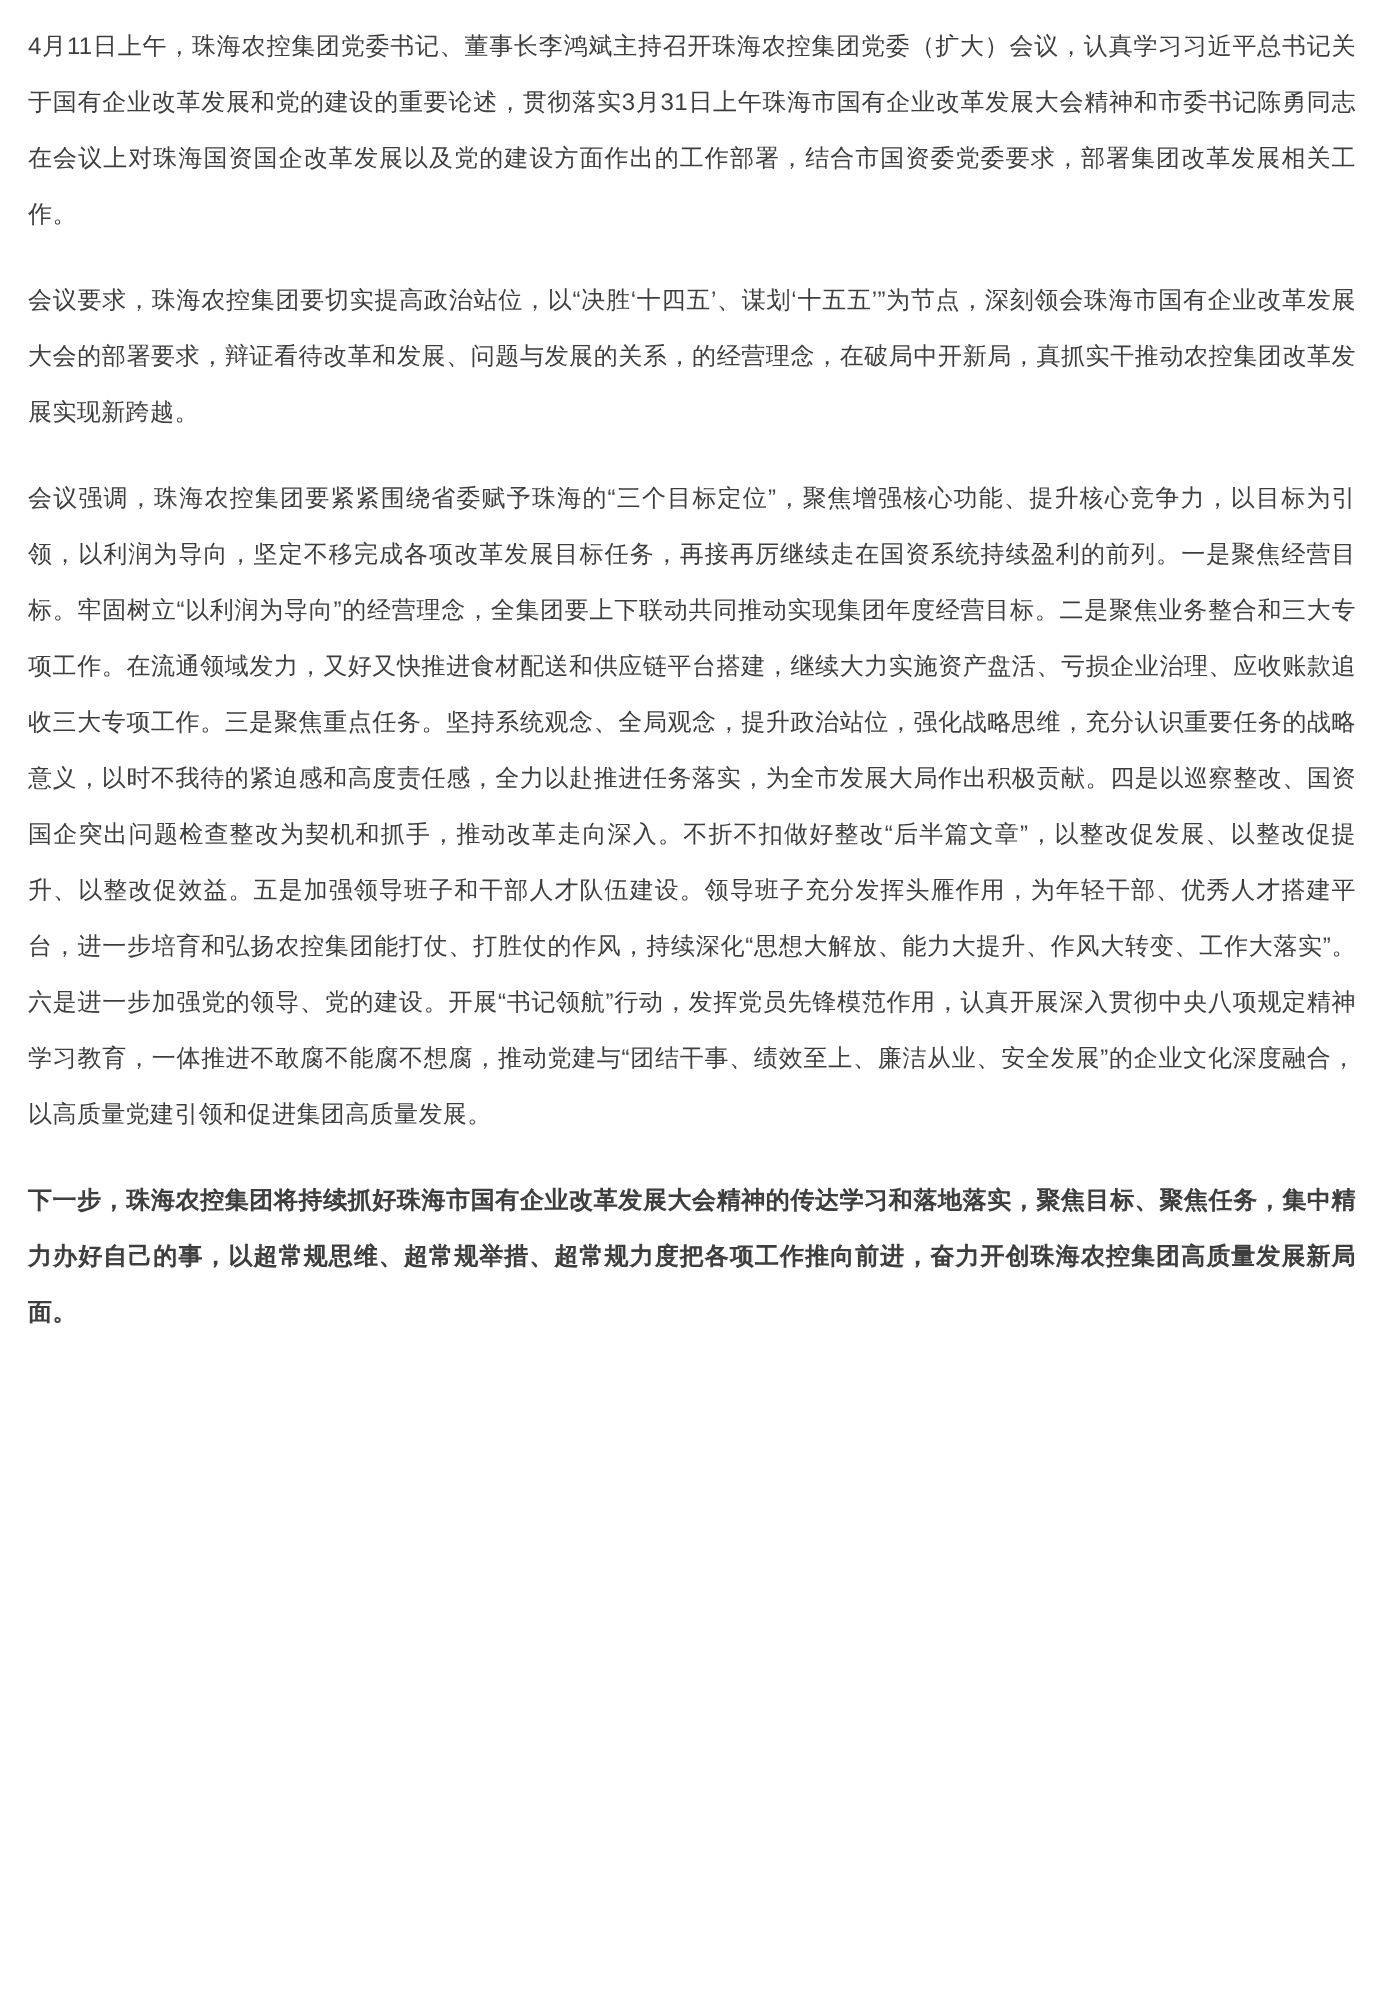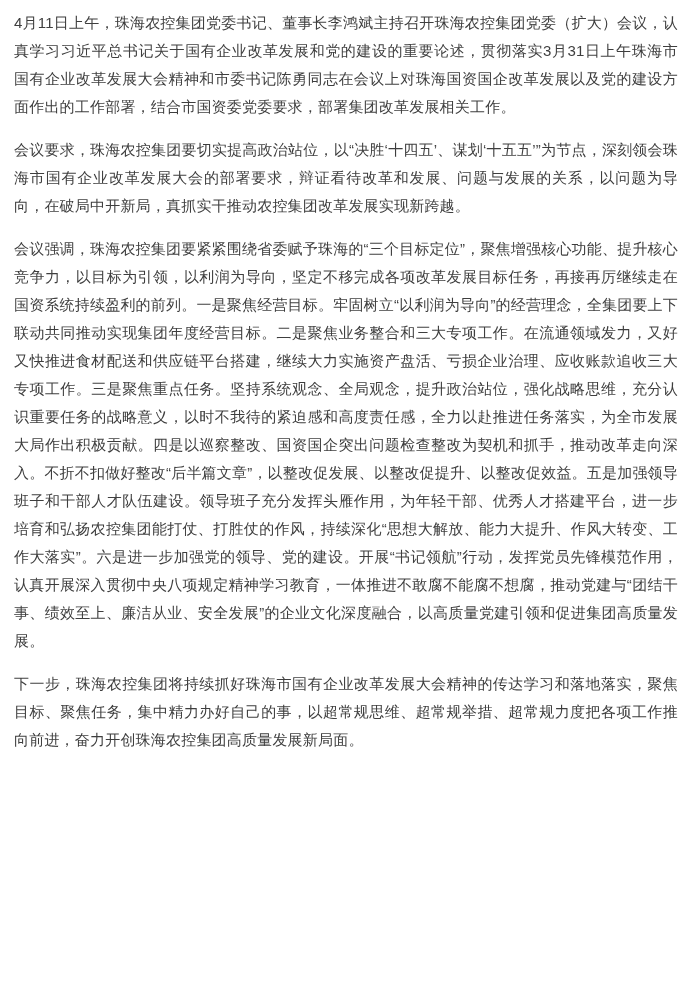--- a/index.html
+++ b/index.html
@@ -14,33 +14,34 @@
     font-family: "Liberation Sans", "DejaVu Sans", sans-serif;
   }
   .article {
     box-sizing: border-box;
     width: 692px;
     padding: 9px 14px 10px 14px;
     color: #3e3e3e;
   }
   .article p {
     margin: 0 0 15px 0;
-    font-size: 15px;
+    font-size: 12px;
     line-height: 28px;
     text-align: justify;
     text-justify: inter-ideograph;
     letter-spacing: 0.2px;
     word-break: break-all;
   }
   .article p:last-child {
     margin-bottom: 0;
+    font-weight: bold;
   }
 </style>
 </head>
 <body>
 
 <div class="article">
   <p>4月11日上午，珠海农控集团党委书记、董事长李鸿斌主持召开珠海农控集团党委（扩大）会议，认真学习习近平总书记关于国有企业改革发展和党的建设的重要论述，贯彻落实3月31日上午珠海市国有企业改革发展大会精神和市委书记陈勇同志在会议上对珠海国资国企改革发展以及党的建设方面作出的工作部署，结合市国资委党委要求，部署集团改革发展相关工作。</p>
-  <p>会议要求，珠海农控集团要切实提高政治站位，以“决胜‘十四五’、谋划‘十五五’”为节点，深刻领会珠海市国有企业改革发展大会的部署要求，辩证看待改革和发展、问题与发展的关系，以问题为导向，在破局中开新局，真抓实干推动农控集团改革发展实现新跨越。</p>
+  <p>会议要求，珠海农控集团要切实提高政治站位，以“决胜‘十四五’、谋划‘十五五’”为节点，深刻领会珠海市国有企业改革发展大会的部署要求，辩证看待改革和发展、问题与发展的关系，的经营理念，在破局中开新局，真抓实干推动农控集团改革发展实现新跨越。</p>
   <p>会议强调，珠海农控集团要紧紧围绕省委赋予珠海的“三个目标定位”，聚焦增强核心功能、提升核心竞争力，以目标为引领，以利润为导向，坚定不移完成各项改革发展目标任务，再接再厉继续走在国资系统持续盈利的前列。一是聚焦经营目标。牢固树立“以利润为导向”的经营理念，全集团要上下联动共同推动实现集团年度经营目标。二是聚焦业务整合和三大专项工作。在流通领域发力，又好又快推进食材配送和供应链平台搭建，继续大力实施资产盘活、亏损企业治理、应收账款追收三大专项工作。三是聚焦重点任务。坚持系统观念、全局观念，提升政治站位，强化战略思维，充分认识重要任务的战略意义，以时不我待的紧迫感和高度责任感，全力以赴推进任务落实，为全市发展大局作出积极贡献。四是以巡察整改、国资国企突出问题检查整改为契机和抓手，推动改革走向深入。不折不扣做好整改“后半篇文章”，以整改促发展、以整改促提升、以整改促效益。五是加强领导班子和干部人才队伍建设。领导班子充分发挥头雁作用，为年轻干部、优秀人才搭建平台，进一步培育和弘扬农控集团能打仗、打胜仗的作风，持续深化“思想大解放、能力大提升、作风大转变、工作大落实”。六是进一步加强党的领导、党的建设。开展“书记领航”行动，发挥党员先锋模范作用，认真开展深入贯彻中央八项规定精神学习教育，一体推进不敢腐不能腐不想腐，推动党建与“团结干事、绩效至上、廉洁从业、安全发展”的企业文化深度融合，以高质量党建引领和促进集团高质量发展。</p>
   <p>下一步，珠海农控集团将持续抓好珠海市国有企业改革发展大会精神的传达学习和落地落实，聚焦目标、聚焦任务，集中精力办好自己的事，以超常规思维、超常规举措、超常规力度把各项工作推向前进，奋力开创珠海农控集团高质量发展新局面。</p>
 
 </div>
 
 </body></html>

